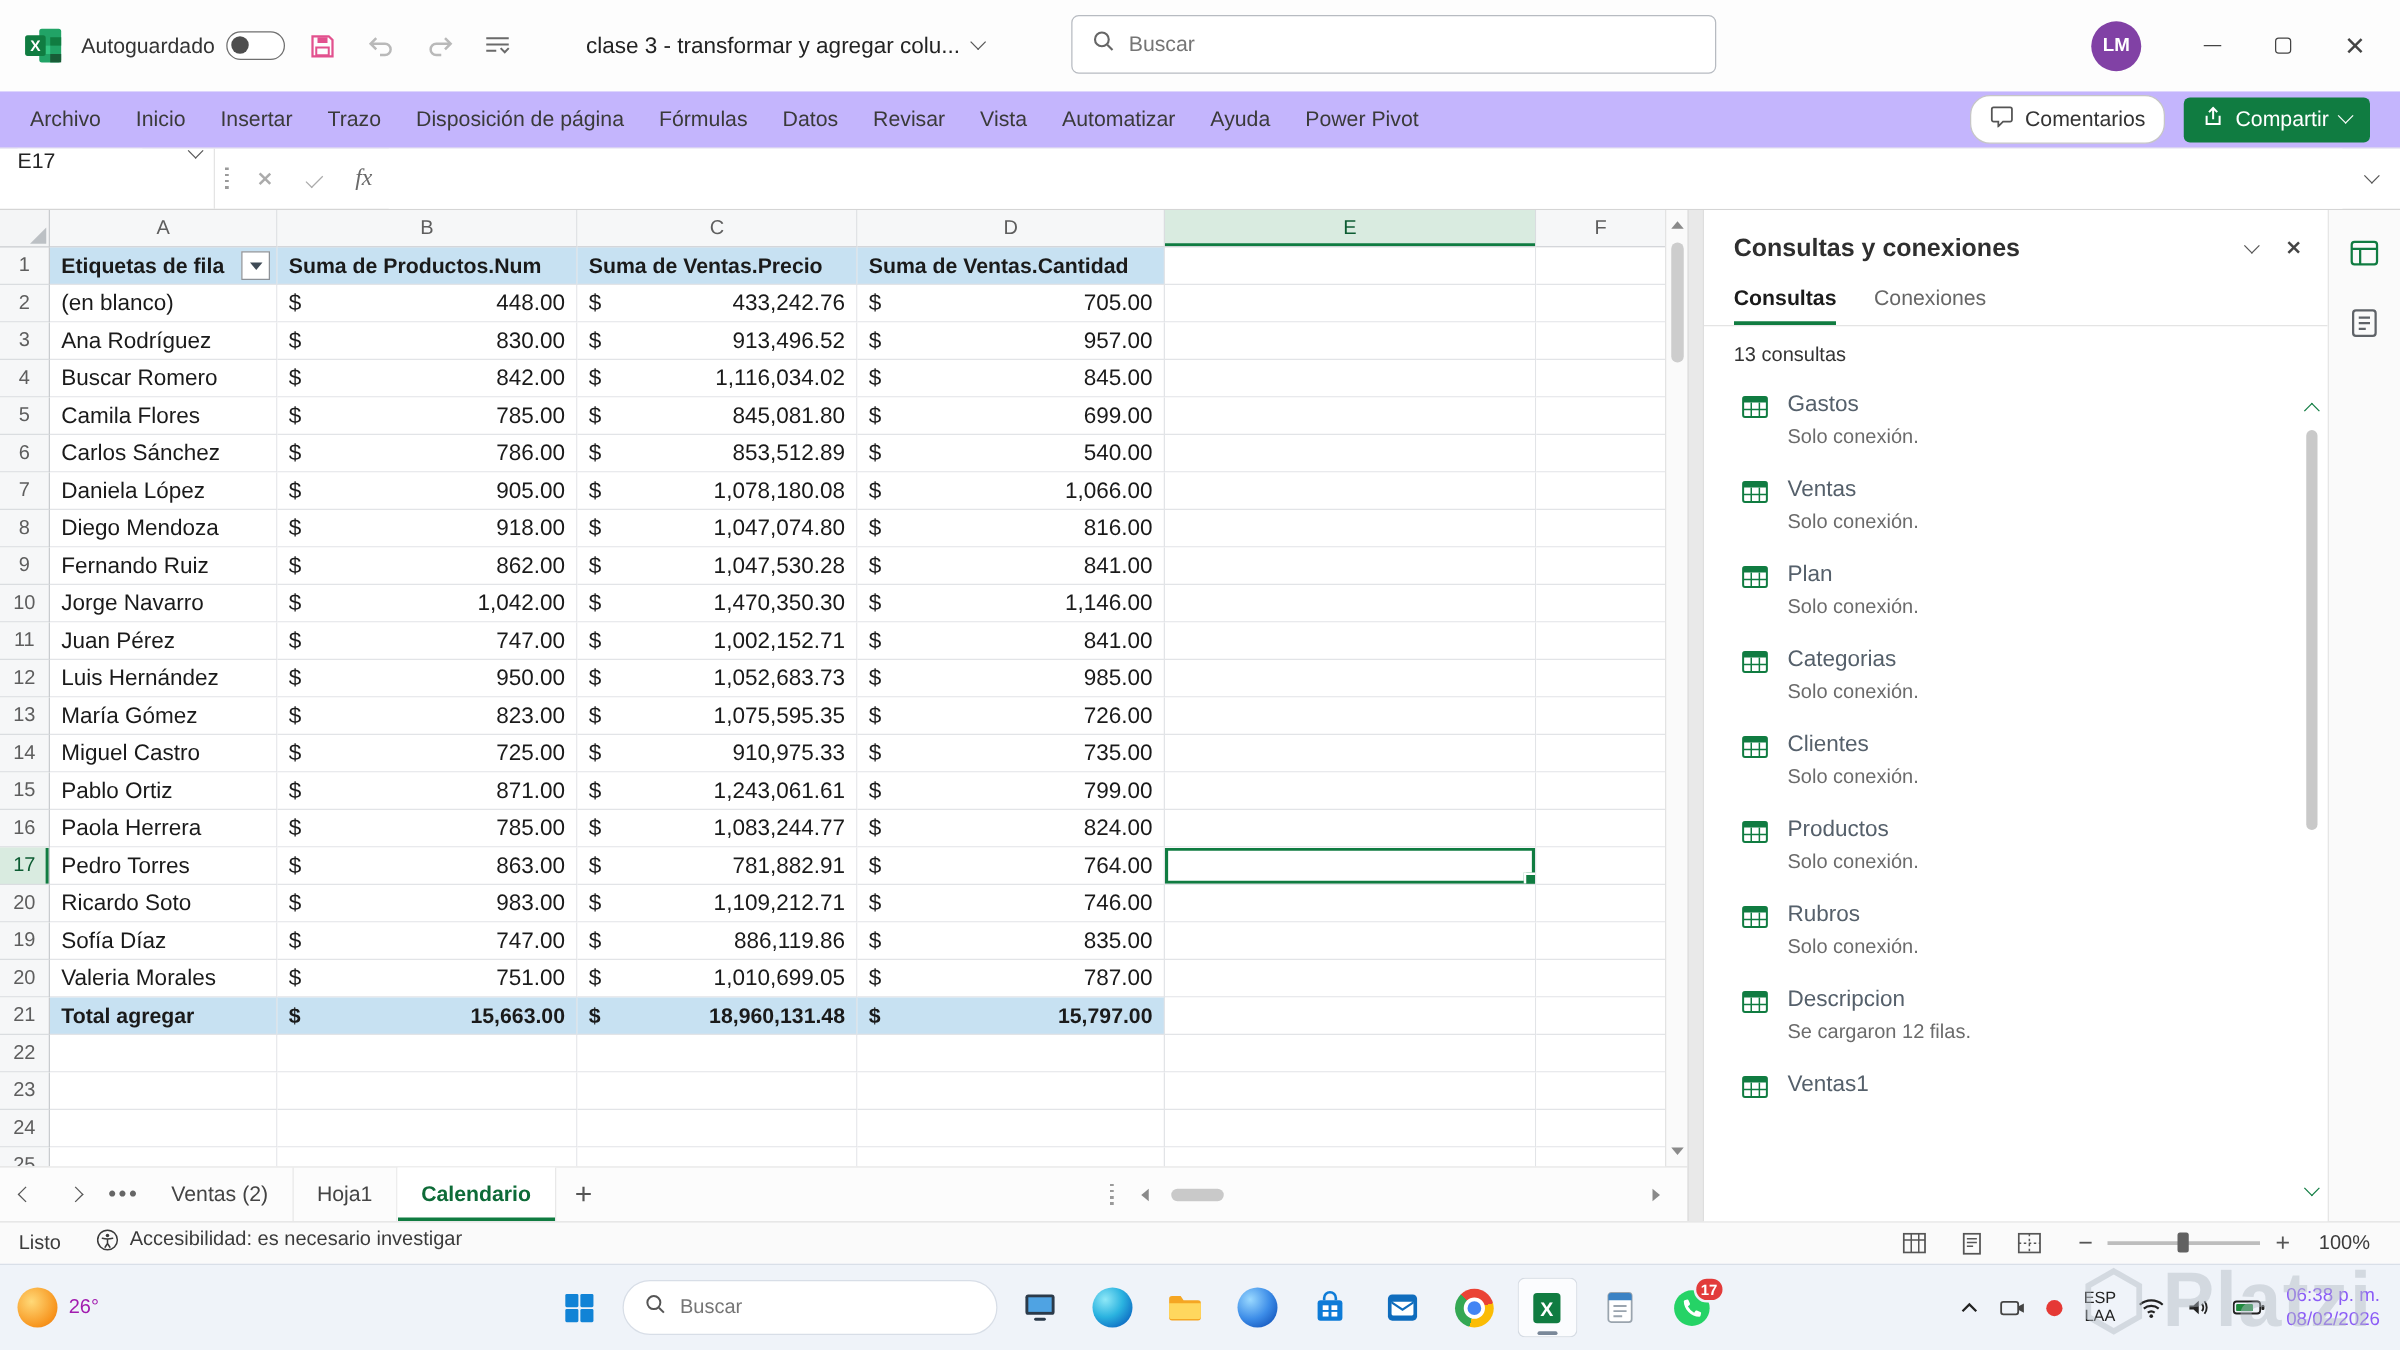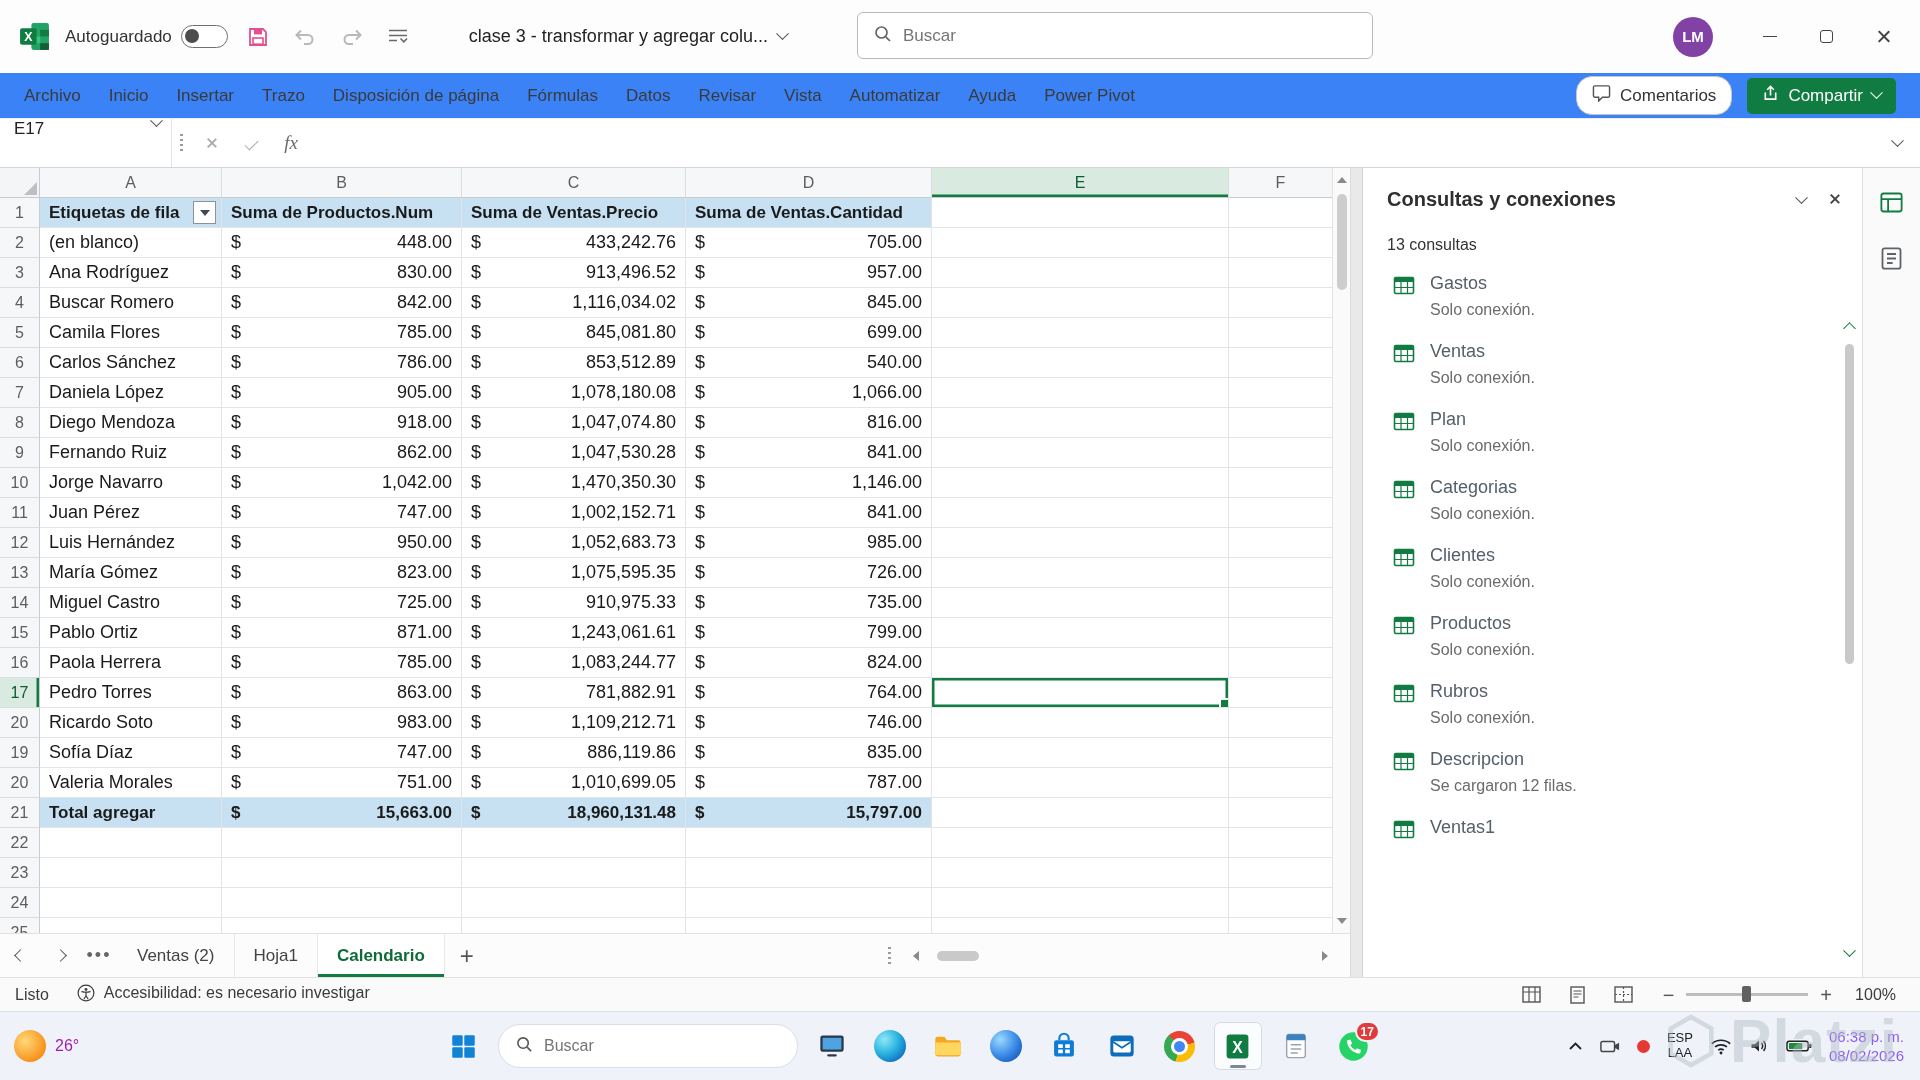--- a/index.html
+++ b/index.html
@@ -27,21 +27,21 @@
 .win-btn{width:57px;height:54px;display:flex;align-items:center;justify-content:center;background:none;border:none;cursor:pointer;}
 .min-glyph{width:14px;height:1.8px;background:#444;display:inline-block;}
 .max-glyph{width:13px;height:13px;border:1.7px solid #444;border-radius:3px;display:inline-block;}
 .x-icon{position:relative;width:15px;height:15px;display:inline-block;}
 .x-icon::before,.x-icon::after{content:'';position:absolute;left:7px;top:0;width:1.7px;height:15px;background:#444;}
 .x-icon::before{transform:rotate(45deg);}  .x-icon::after{transform:rotate(-45deg);}
 .x-icon.gray::before,.x-icon.gray::after{background:#ABABAB;}
 .x-icon.sm{width:12px;height:12px;} .x-icon.sm::before,.x-icon.sm::after{left:5.5px;height:12px;}
 
 
-.ribbon{height:46px;flex:0 0 46px;background:#3b82f6;display:flex;align-items:center;padding:0 10px;border-bottom:1px solid #ECECEC;}
+.ribbon{height:46px;flex:0 0 46px;background:#c4b5fd;display:flex;align-items:center;padding:0 10px;border-bottom:1px solid #ECECEC;}
 .rtab{font-size:17px;color:#3a3a3a;padding:9px 14px;cursor:pointer;white-space:nowrap;}
 .ribbon-right{margin-left:auto;display:flex;gap:15px;align-items:center;padding-right:14px;}
 .comments-btn{display:flex;align-items:center;gap:9px;border:1px solid #C6C6C6;border-radius:16px;padding:7px 15px;font-size:17px;background:#fff;color:#333;cursor:pointer;}
 .share-btn{display:flex;align-items:center;gap:9px;background:#107C41;border:none;border-radius:5px;padding:7px 15px;font-size:17px;color:#fff;cursor:pointer;}
 .share-btn .chev{border-color:#fff;}
 
 
 .fbar{height:49px;flex:0 0 49px;display:flex;align-items:stretch;background:#fff;border-bottom:1px solid #D5D5D5;}
 .namebox{width:172px;flex:0 0 172px;display:flex;align-items:flex-start;padding:0 10px 0 14px;border-right:1px solid #E4E4E4;}
 .namebox input{width:100px;font-size:17px;border:none;outline:none;color:#222;font-family:inherit;}
@@ -764,20 +764,24 @@
     <div class="gap-strip"></div>
 
     <div class="panel">
       <div class="panel-header">
         <span class="panel-title">Consultas y conexiones</span>
         <div class="panel-actions">
           <span><span class="chev"></span></span>
           <span><span class="x-icon sm"></span></span>
         </div>
       </div>
+      <div class="panel-tabs">
+        <div class="panel-tab active">Consultas</div>
+        <div class="panel-tab">Conexiones</div>
+      </div>
       <div class="panel-count">13 consultas</div>
       <div class="query-list" id="query-list">
           <div class="query-item">
             <div class="q-icon"><svg width="22" height="22" viewBox="0 0 22 22">
                 <rect x="1.5" y="2.5" width="19" height="16" rx="1.5" fill="#fff" stroke="#107C41" stroke-width="1.6"></rect>
                 <rect x="1.5" y="2.5" width="19" height="4.5" fill="#107C41"></rect>
                 <path d="M8 7v11.5M14.5 7v11.5M1.5 12.5h19" stroke="#107C41" stroke-width="1.2"></path>
               </svg></div>
             <div class="q-text">
               <div class="q-name">Gastos</div>

